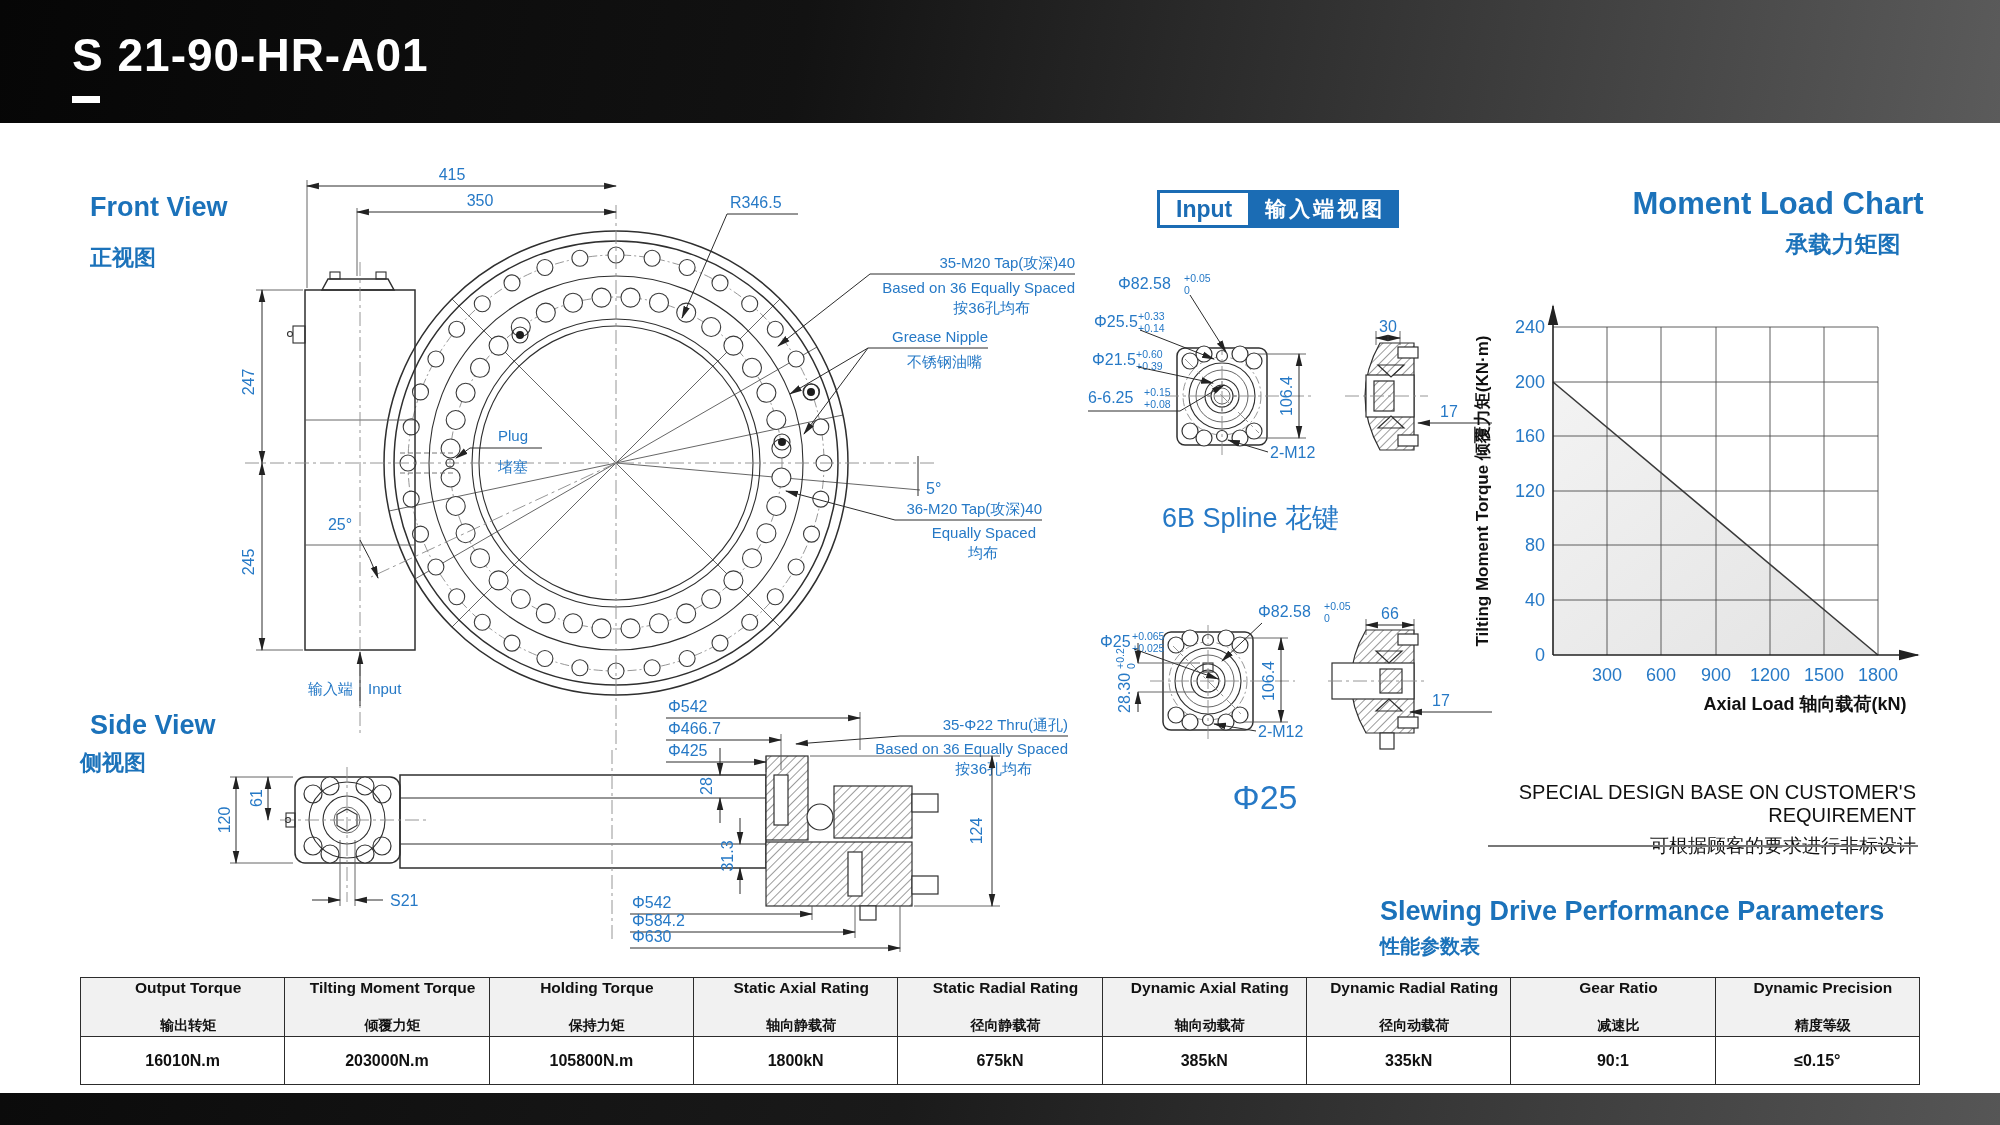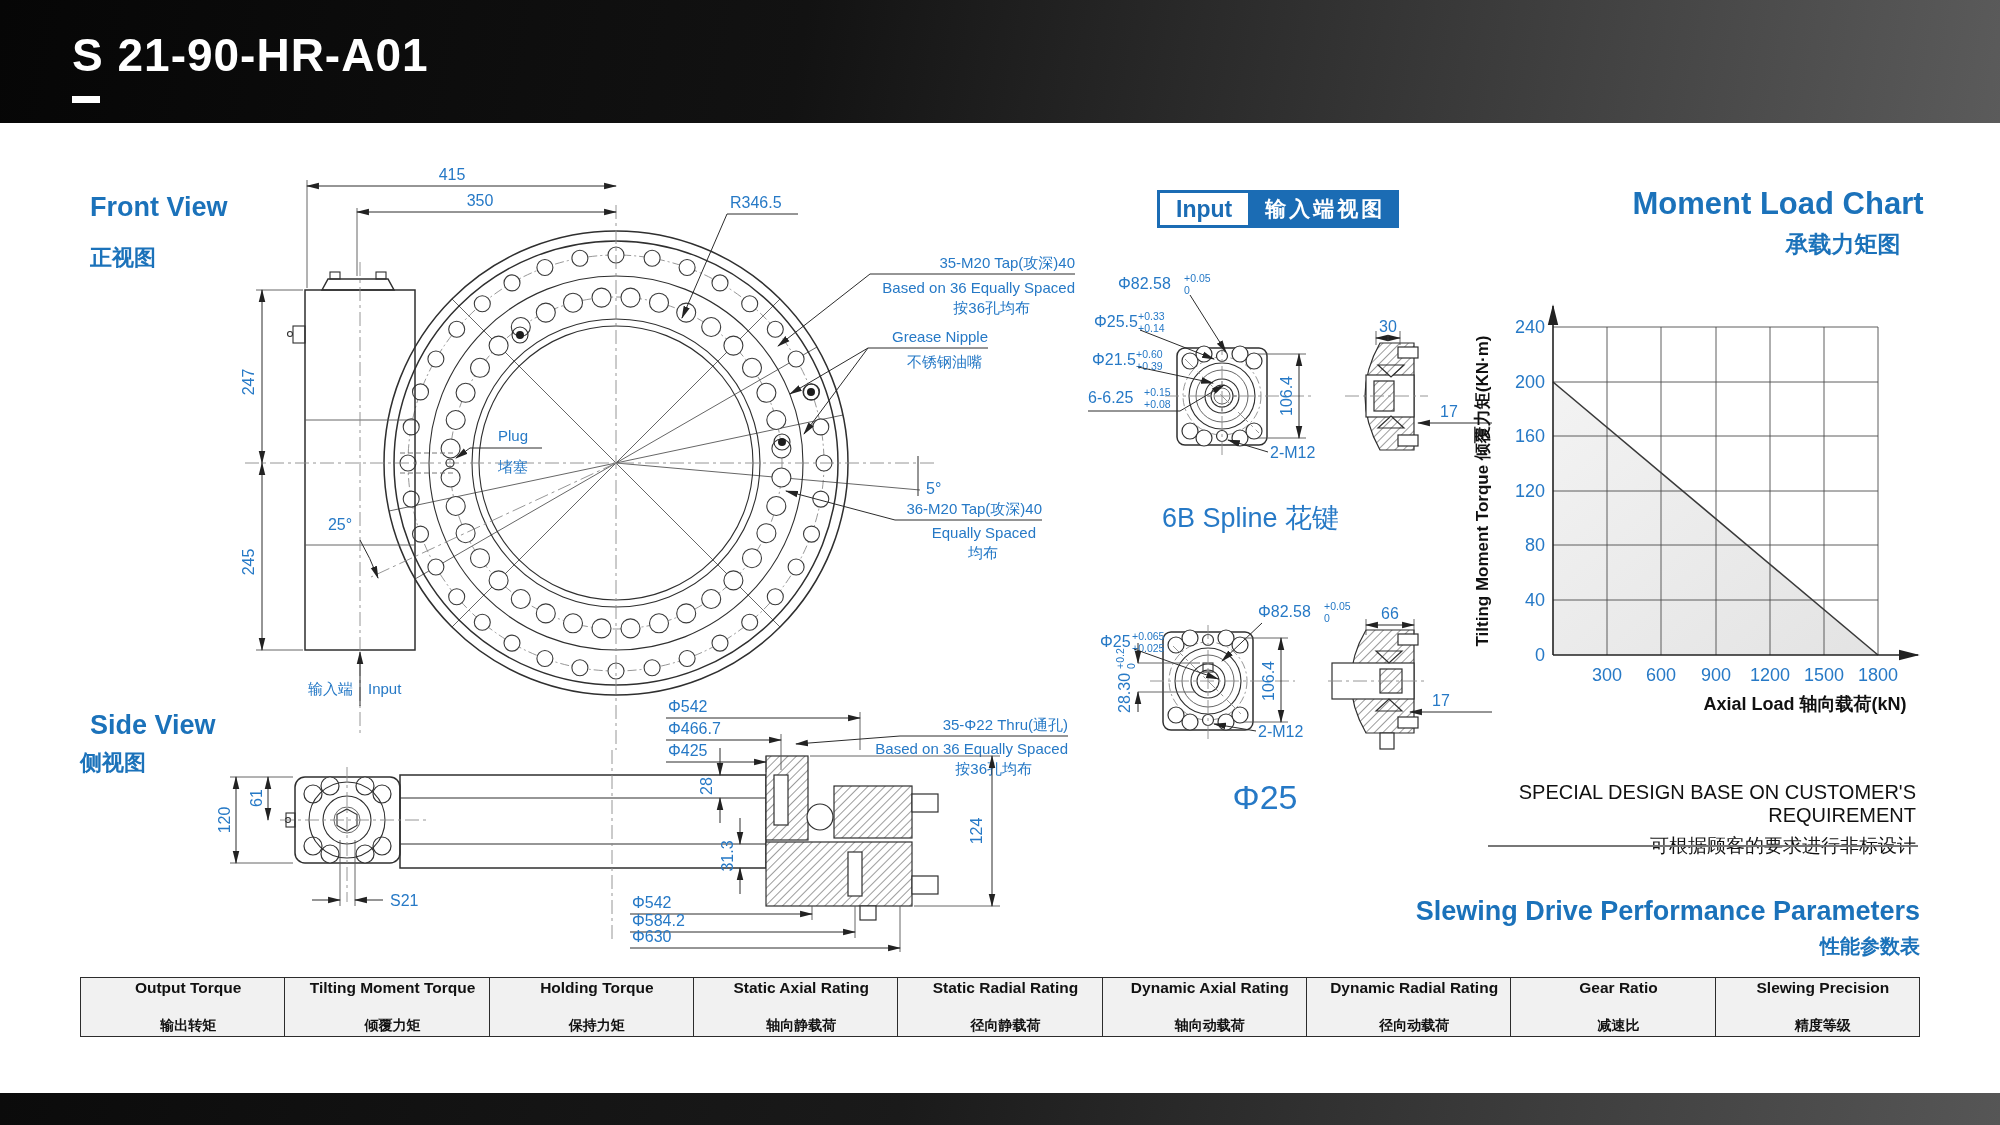--- a/index.html
+++ b/index.html
@@ -37,21 +37,21 @@
   .ring circle{fill:#fff;stroke:#3a3a3a;stroke-width:1.1;}
   .bolt{fill:#fff;stroke:#333;stroke-width:1.2;}
   .hat{fill:url(#hatch);stroke:#2f2f2f;stroke-width:1.2;}
   .wht{fill:#fff;stroke:#2f2f2f;stroke-width:1.2;}
   .ktx{fill:#111;}
   
   .special{position:absolute;left:1480px;top:781px;width:436px;text-align:right;color:#111;}
   .special .l1{font-size:20px;}
   .special .l2{font-size:19px;margin-top:6px;}
   .note-line{position:absolute;left:1488px;top:845px;width:430px;border-top:2px solid #777;}
-  .perf-head{position:absolute;left:1380px;top:896px;width:540px;text-align:right;color:#1b72ba;font-weight:bold;}
+  .perf-head{position:absolute;left:1380px;top:896px;width:540px;text-align:left;color:#1b72ba;font-weight:bold;}
   .perf-head .t{font-size:27px;}
   .perf-head .s{font-size:20px;margin-top:6px;}
   
   table.perf{position:absolute;left:80px;top:977px;width:1840px;border-collapse:collapse;table-layout:fixed;}
   table.perf th,table.perf td{border:1.6px solid #2c2c2c;text-align:center;vertical-align:middle;}
   table.perf th{background:#f1f1f1;height:52px;font-weight:bold;padding-left:12px;}
   table.perf th .e{font-size:15.5px;color:#111;}
   table.perf th .c{font-size:14px;color:#111;margin-top:20px;font-weight:bold;}
   table.perf td{height:45px;font-size:16px;font-weight:bold;color:#111;background:#fff;}
   
@@ -579,21 +579,32 @@
           </th>
       <th>
             <div class="e">Dynamic Radial Rating</div>
             <div class="c">径向动载荷</div>
           </th>
       <th>
             <div class="e">Gear Ratio</div>
             <div class="c">减速比</div>
           </th>
       <th>
-            <div class="e">Slewing Precision</div>
+            <div class="e">Dynamic Precision</div>
             <div class="c">精度等级</div>
           </th>
+    </tr>
+    <tr>
+      <td>16010N.m</td>
+      <td>203000N.m</td>
+      <td>105800N.m</td>
+      <td>1800kN</td>
+      <td>675kN</td>
+      <td>385kN</td>
+      <td>335kN</td>
+      <td>90:1</td>
+      <td>≤0.15°</td>
     </tr>
   </tbody>
     </table>
 
   <div class="botbar"></div>
 </div>
 
 </body></html>

